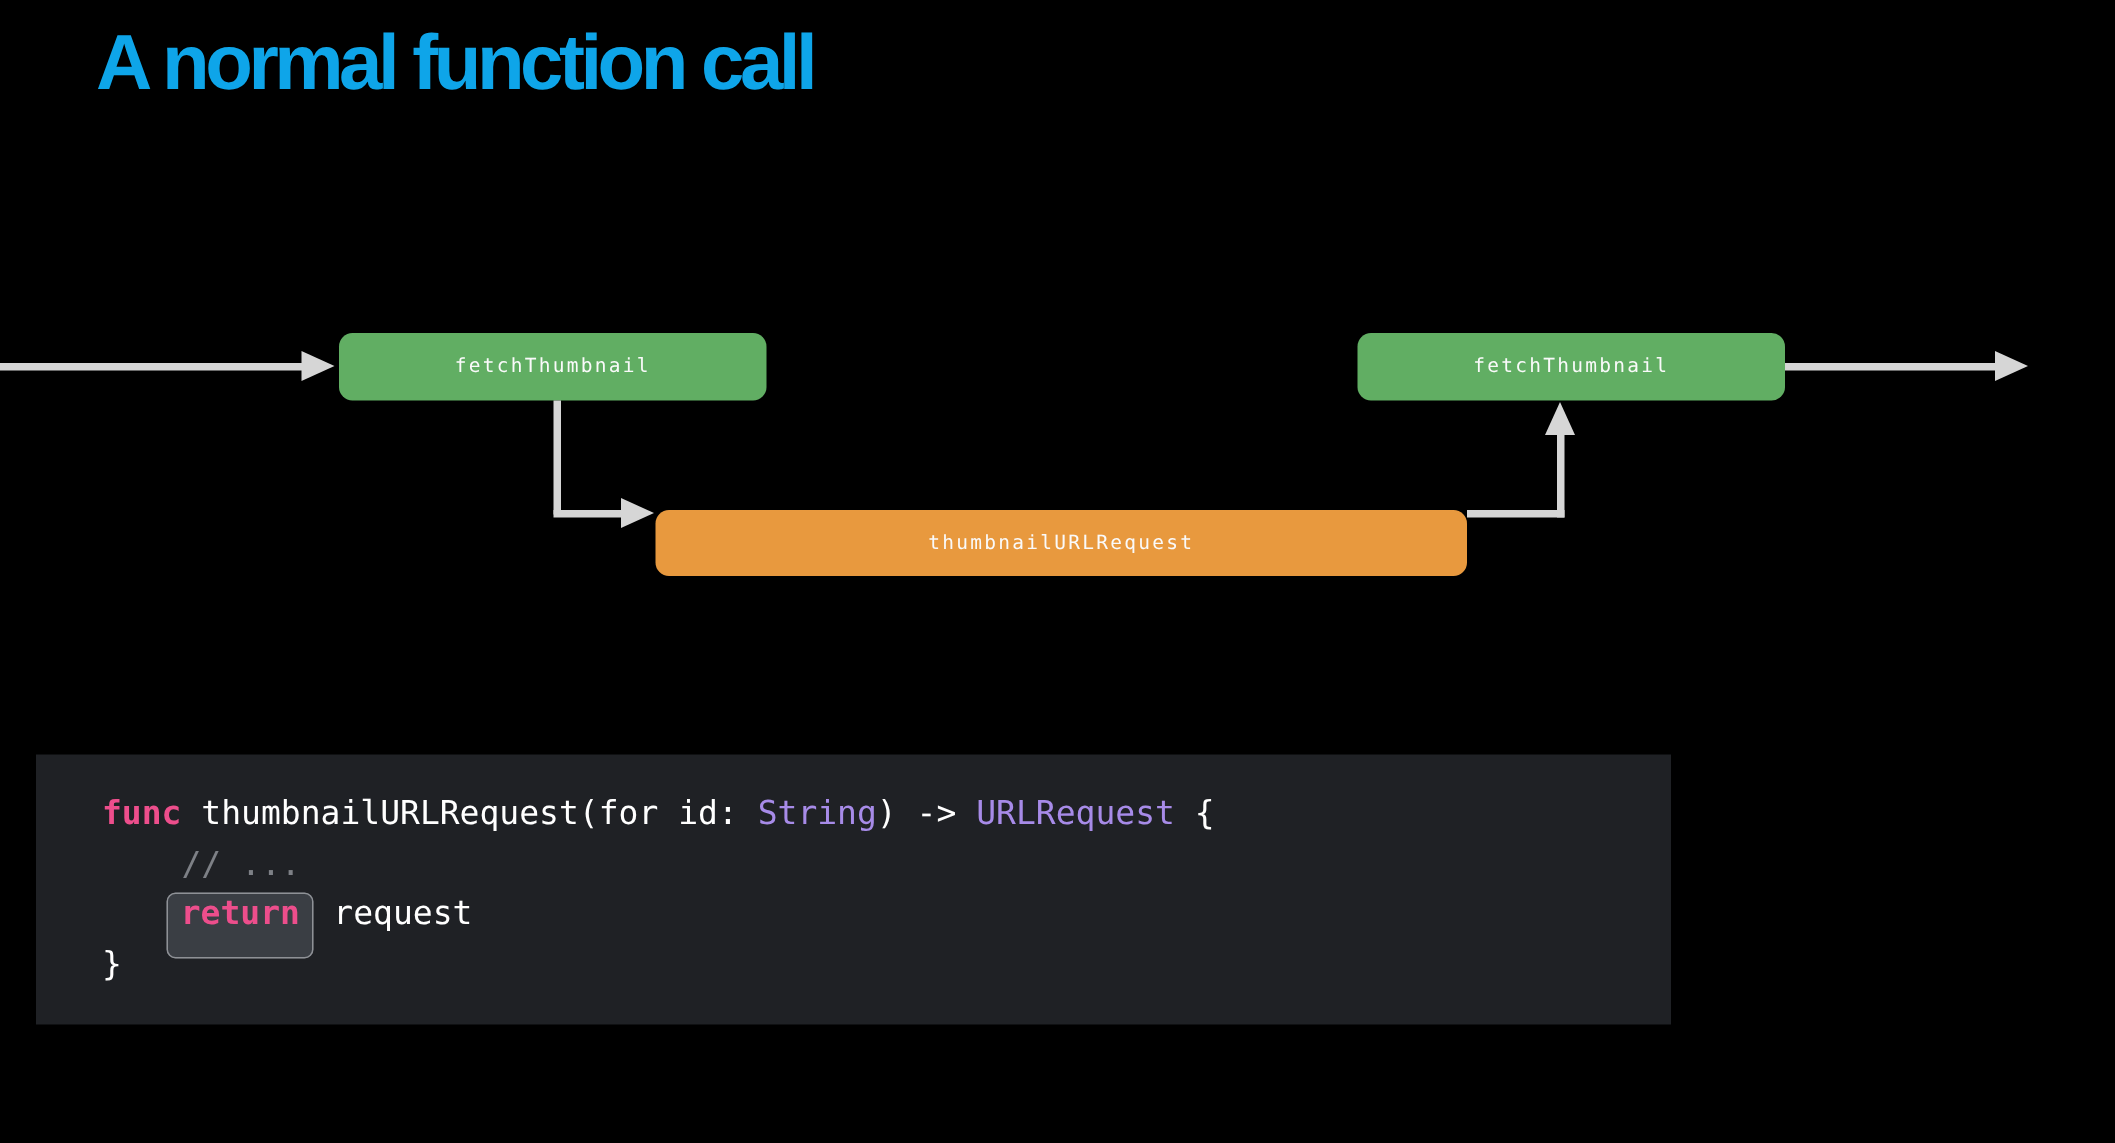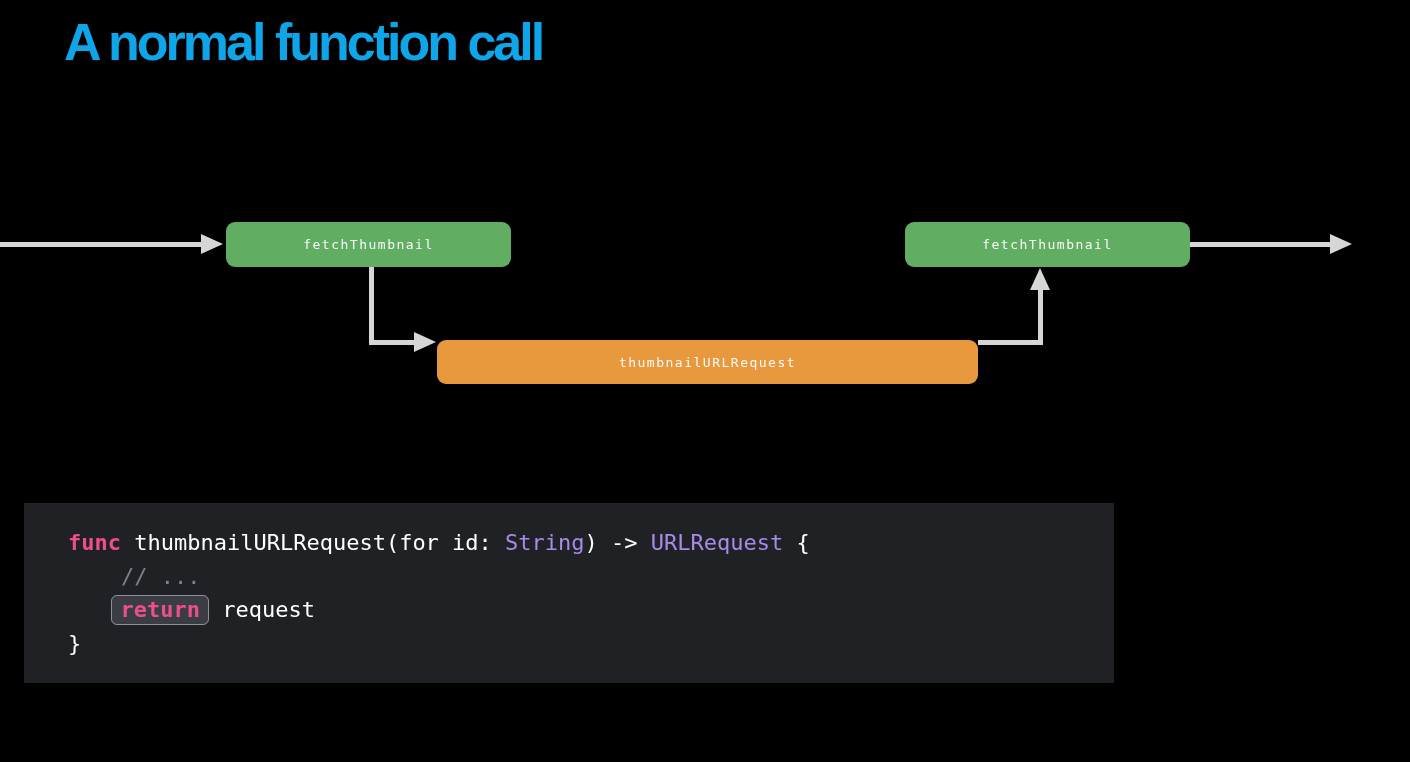--- a/index.html
+++ b/index.html
@@ -67,21 +67,21 @@
   }
   .tok-plain{color:var(--tok-plain);}
   .tok-keyword{color:var(--tok-keyword);font-weight:bold;}
   .tok-type{color:var(--tok-type);}
   .tok-comment{color:var(--tok-comment);}
   .tok-keyword-boxed{
     color:var(--tok-keyword);font-weight:bold;
     background:var(--hl-bg);
     border:1.5px solid var(--hl-border);
     border-radius:6px;
-    padding:1px 8px 2px 8px;
+    padding:1px 8px 16px 8px;
     margin-left:-9.5px;
   }
 </style>
 </head>
 <body>
 
 <div class="slide">
 
   <h1 class="title">A normal function call</h1>
 

